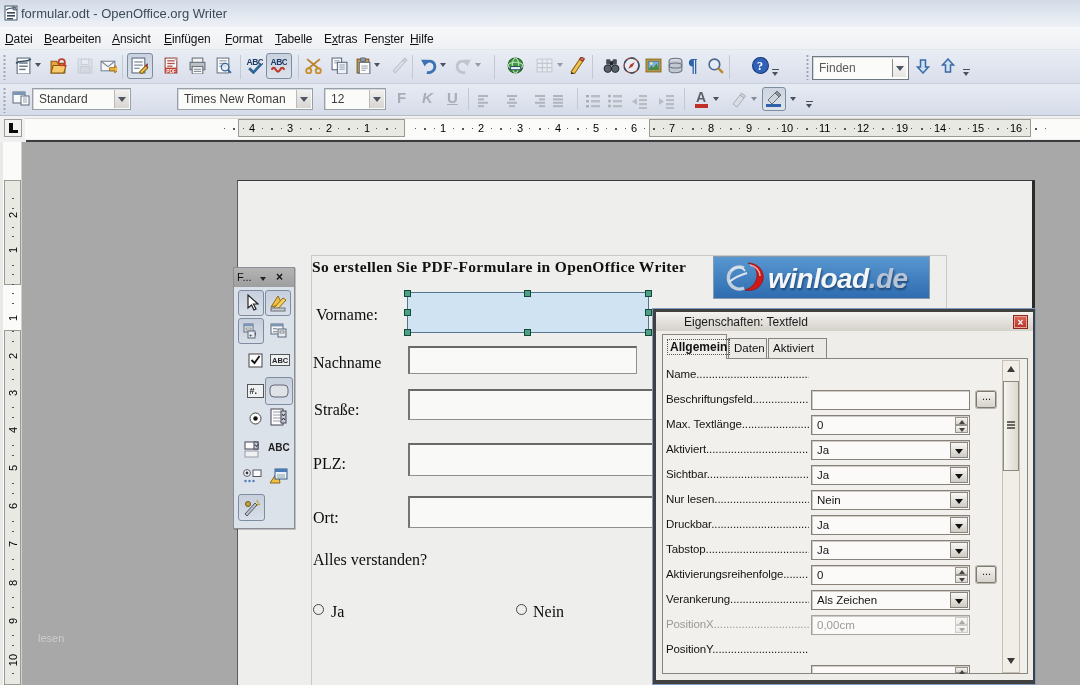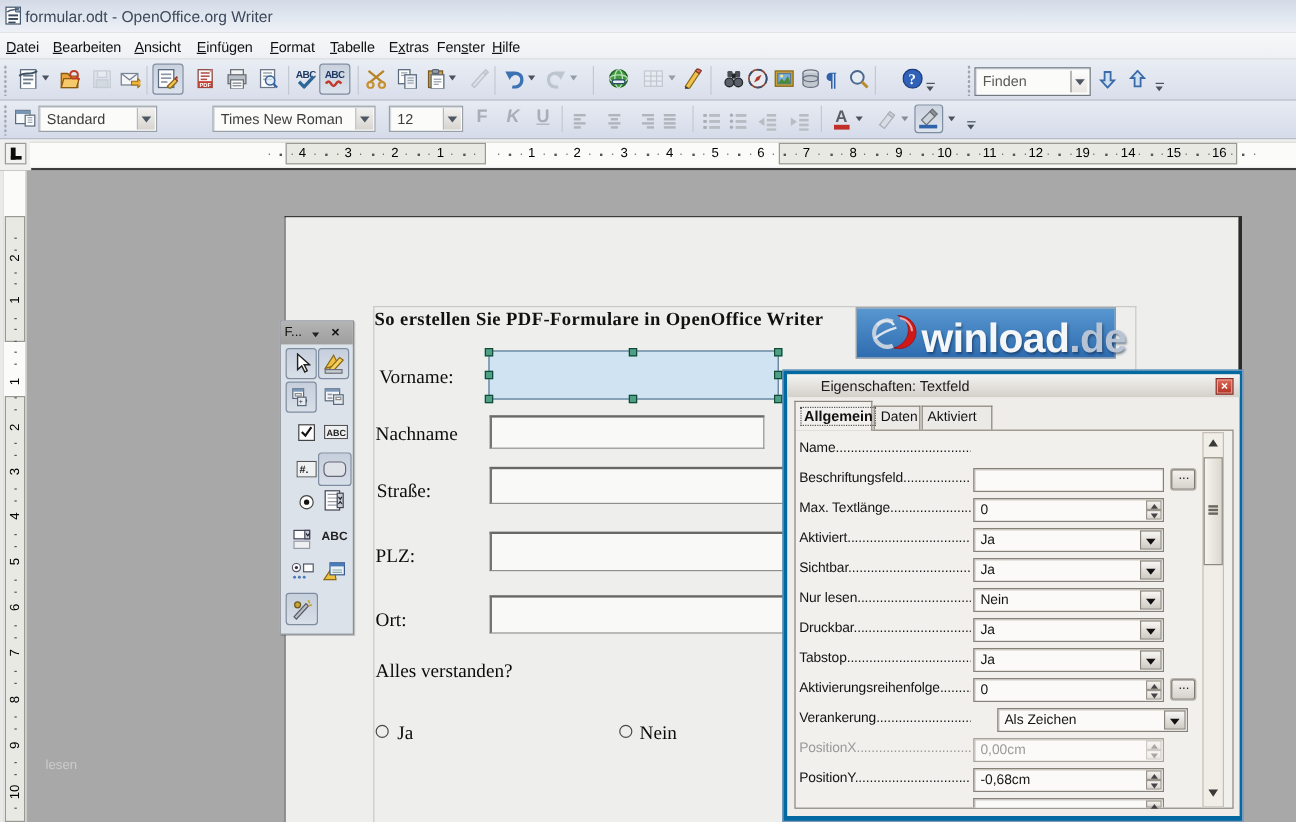--- a/index.html
+++ b/index.html
@@ -481,21 +481,21 @@
       <div class="a" style="left:237px;top:38px;width:798px;height:505px;background:#eeeeec;border-top:1px solid #3a3a3a;border-left:1px solid #5a5a5a;border-right:3px solid #2a2a2a"></div>
       <div class="a" style="left:311px;top:113px;width:636px;height:430px;border:1px solid #c9c9c6;border-bottom:none"></div>
       <div class="a ser" style="left:312px;top:116px;font-size:15.5px;font-weight:bold;color:#111;letter-spacing:0.35px">So erstellen Sie PDF-Formulare in OpenOffice Writer</div>
       <div class="a" style="left:713px;top:114px;width:217px;height:43px;background:linear-gradient(#5897d0,#2e6cb0);border:1px solid #8a9aaa">
 <svg class="a" style="left:6px;top:3px" width="52" height="36" viewBox="0 0 52 36">
 <path d="M24 8 A11 11 0 1 0 24 28" fill="none" stroke="#c4cfdd" stroke-width="3.4"></path>
 <path d="M11 11 C15 6 22 6 25 11 M9 22 C14 18 20 15 27 13" stroke="#dce5ee" stroke-width="2" fill="none"></path>
 <path d="M28 3 C38 3 45 11 43 20 C41 28 33 32 25 30 C32 28 37 22 37 15 C37 9 33 4 28 3 Z" fill="#d01818" stroke="#8a1010" stroke-width="0.6"></path>
 <path d="M30 5 C36 6 40 11 40 16" stroke="#f2a8a8" stroke-width="1.6" fill="none"></path>
 </svg>
-<div class="a" style="left:54px;top:6px;font-size:34px;font-weight:bold;color:#f4f6f8;letter-spacing:-0.5px;text-shadow:1px 2px 2px rgba(10,30,60,0.5)">winload<span style="color:#b8c4d4">.de</span></div>
+<div class="a" style="left:54px;top:6px;font-size:28px;font-weight:bold;font-style:italic;color:#f4f6f8;letter-spacing:-0.5px;text-shadow:1px 2px 2px rgba(10,30,60,0.5)">winload<span style="color:#b8c4d4">.de</span></div>
 </div>
       <div class="lbl ser" style="left:316px;top:164px">Vorname:</div>
       <div class="lbl ser" style="left:313px;top:212px">Nachname</div>
       <div class="lbl ser" style="left:314px;top:259px">Straße:</div>
       <div class="lbl ser" style="left:313px;top:313px">PLZ:</div>
       <div class="lbl ser" style="left:313px;top:367px">Ort:</div>
       <div class="lbl ser" style="left:313px;top:409px">Alles verstanden?</div>
       <div class="fld" style="left:408px;top:204px;width:229px;height:28px"></div>
       <div class="fld" style="left:408px;top:247px;width:248px;height:31px"></div>
       <div class="fld" style="left:408px;top:301px;width:248px;height:33px"></div>
@@ -593,21 +593,21 @@
           <rect x="7" y="2" width="12" height="3" fill="#4a7ab8"></rect>
           <path d="M9 8 h8 M9 10 h8" stroke="#8aa"></path>
         </svg>
         <div class="a" style="left:4px;top:226px;width:27px;height:27px;border:1px solid #7e8ca0;border-radius:3px;background:linear-gradient(#c6cfdc,#d8dfe9)"></div>
         <svg class="a" style="left:8px;top:230px" width="19" height="19" viewBox="0 0 19 19">
           <path d="M3 16 L13 5 l2 2 L5 18 Z" fill="#b9bfc6" stroke="#556"></path>
           <circle cx="6" cy="6" r="2.5" fill="#c8a23a" stroke="#6a5a1a"></circle>
           <path d="M15 2 l1 3 M18 6 l-3 1" stroke="#c8a23a" stroke-width="1.4"></path>
         </svg>
       </div>
-      <div class="a" id="dlg" style="left:652px;top:166px;width:384px;height:377px;background:#0369a1;border:1px solid #7d9cbf">
+      <div class="a" id="dlg" style="left:652px;top:166px;width:384px;height:377px;background:#404040;border:1px solid #7d9cbf">
         <div class="a" style="left:3px;top:3px;width:377px;height:368px;background:#efedea">
           <div class="a" style="left:0;top:0;width:377px;height:19px;background:linear-gradient(#f4f3f1,#d4d0ca)"></div>
           <div class="a" style="left:28px;top:3px;font-size:12px;color:#1a1a1a">Eigenschaften: Textfeld</div>
           <div class="a" style="left:357px;top:3px;width:15px;height:14px;background:linear-gradient(#e06a58,#b03226);border:1px solid #8a2a20;box-shadow:inset 0 0 0 1px #e8a49a">
             <span style="position:absolute;left:3.5px;top:0.5px;font-size:10px;font-weight:bold;color:#fff">×</span>
           </div>
           <div class="a" style="left:6px;top:22px;width:65px;height:25px;background:#f2f0ec;border:1px solid #8a857c;border-bottom:none;z-index:2">
             <span style="position:absolute;left:5px;top:5px;font-size:12px;font-weight:bold;color:#111;outline:1px dotted #555;padding:0 2px">Allgemein</span>
           </div>
           <div class="a" style="left:72px;top:26px;width:39px;height:21px;background:#eceae6;border:1px solid #8a857c;border-bottom:none">
@@ -659,40 +659,33 @@
             <div class="row-lb" style="top:209px">Aktivierungsreihenfolge................................................................................</div>
             <div class="ctl" style="top:206px;">
               <span class="v" style="color:#141414">0</span>
               <span class="spn">
                 <span class="spu"></span>
                 <span class="spd"></span>
               </span>
             </div>
             <div class="brw" style="left:313px;top:207px"></div>
             <div class="row-lb" style="top:234px">Verankerung................................................................................</div>
-            <div class="ctl" style="top:231px;margin-left:20px;">
+            <div class="ctl" style="top:231px;">
               <span class="v" style="color:#141414">Als Zeichen</span>
               <span class="drp"></span>
             </div>
             <div class="row-lb" style="top:259px">PositionX................................................................................</div>
             <div class="ctl" style="top:256px;border-color:#a8a49c;">
               <span class="v" style="color:#9a9a98">0,00cm</span>
               <span class="spn" style="opacity:0.45">
                 <span class="spu"></span>
                 <span class="spd"></span>
               </span>
             </div>
             <div class="row-lb" style="top:284px">PositionY................................................................................</div>
-            <div class="ctl" style="top:281px;">
-              <span class="v" style="color:#141414">-0,68cm</span>
-              <span class="spn">
-                <span class="spu"></span>
-                <span class="spd"></span>
-              </span>
-            </div>
             <div class="ctl" style="top:306px;height:8px;border-bottom:none">
               <span class="spn" style="height:6px">
                 <span class="spu" style="height:6px"></span>
               </span>
             </div>
             <div class="row-lb" style="top:259px;color:#9a9a98;background:#f2f0ec">PositionX................................................................................</div>
           </div>
           <div class="a" style="left:346px;top:48px;width:18px;height:313px;background:#f1ede7;border:1px solid #c4beb4">
             <div class="a" style="left:4px;top:5px;width:0;height:0;border-left:4px solid transparent;border-right:4px solid transparent;border-bottom:6px solid #3a3a38"></div>
             <div class="a" style="left:0px;top:20px;width:16px;height:90px;background:linear-gradient(90deg,#f6f4f0,#dcd8d0);border:1px solid #8e897e"></div>

